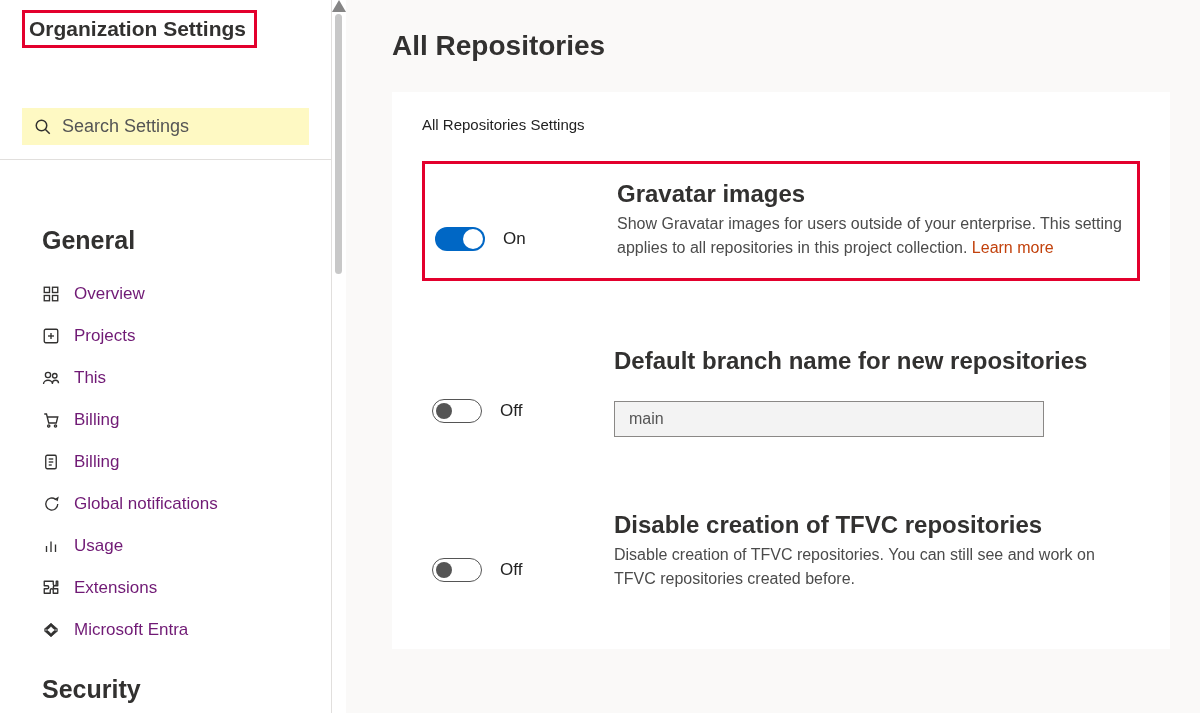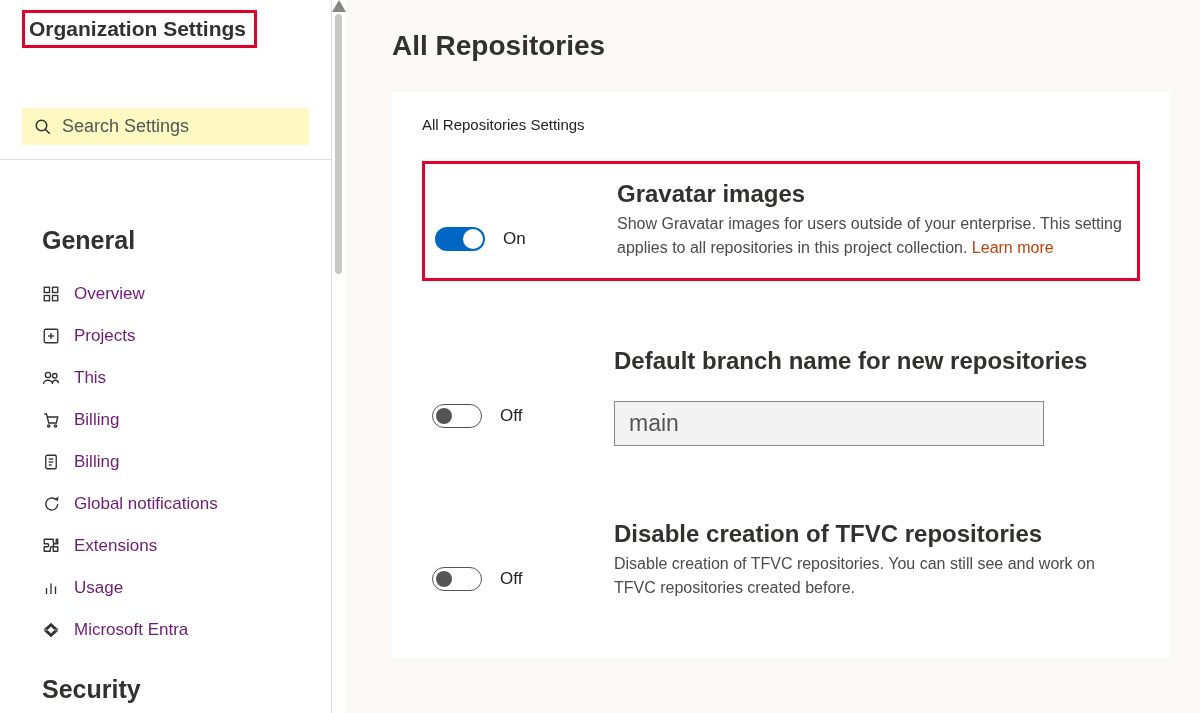--- a/index.html
+++ b/index.html
@@ -177,21 +177,21 @@
   }
   .learn-more {
     color: #c2410c;
     cursor: pointer;
     margin-top: 38px;
   }
   .branch-input {
     margin-top: 22px;
     width: 430px;
     padding: 8px 14px;
-    font-size: 23px;
+    font-size: 16px;
     color: #555;
     background: #f3f3f3;
     border: 1px solid #8a8886;
     outline: none;
   }
 </style>
 </head>
 <body>
 
 <aside class="sidebar">
@@ -276,35 +276,35 @@
         <svg width="18" height="18" viewBox="0 0 24 24" fill="none" stroke-width="1.8">
             <path d="M21 12a8 8 0 1 1-3-6.2L21 4l-1 4"></path>
           </svg>
       </span>
       <span>Global notifications</span>
     </div>
 
     <div class="nav-item">
       <span class="nav-icon">
         <svg width="18" height="18" viewBox="0 0 24 24" fill="none" stroke-width="1.8">
-            <path d="M9 3h6v4a2 2 0 1 0 4 0V3h2v6h-4a2 2 0 1 0 0 4h4v6h-6v-4a2 2 0 1 0-4 0v4H3v-6h4a2 2 0 1 0 0-4H3V3h6z" stroke-linejoin="round"></path>
-          </svg>
-      </span>
-      <span>Extensions</span>
-    </div>
-
-    <div class="nav-item">
-      <span class="nav-icon">
-        <svg width="18" height="18" viewBox="0 0 24 24" fill="none" stroke-width="1.8">
             <line x1="6" y1="20" x2="6" y2="12"></line>
             <line x1="12" y1="20" x2="12" y2="6"></line>
             <line x1="18" y1="20" x2="18" y2="10"></line>
           </svg>
       </span>
       <span>Usage</span>
+    </div>
+
+    <div class="nav-item">
+      <span class="nav-icon">
+        <svg width="18" height="18" viewBox="0 0 24 24" fill="none" stroke-width="1.8">
+            <path d="M9 3h6v4a2 2 0 1 0 4 0V3h2v6h-4a2 2 0 1 0 0 4h4v6h-6v-4a2 2 0 1 0-4 0v4H3v-6h4a2 2 0 1 0 0-4H3V3h6z" stroke-linejoin="round"></path>
+          </svg>
+      </span>
+      <span>Extensions</span>
     </div>
 
     <div class="nav-item">
       <span class="nav-icon">
         <svg width="18" height="18" viewBox="0 0 24 24" fill="#323130">
             <path d="M12 3l9 8h-5l-4-4-4 4H3l9-8zM3 13h5l4 4 4-4h5l-9 8-9-8z"></path>
           </svg>
       </span>
       <span>Microsoft Entra</span>
     </div>

